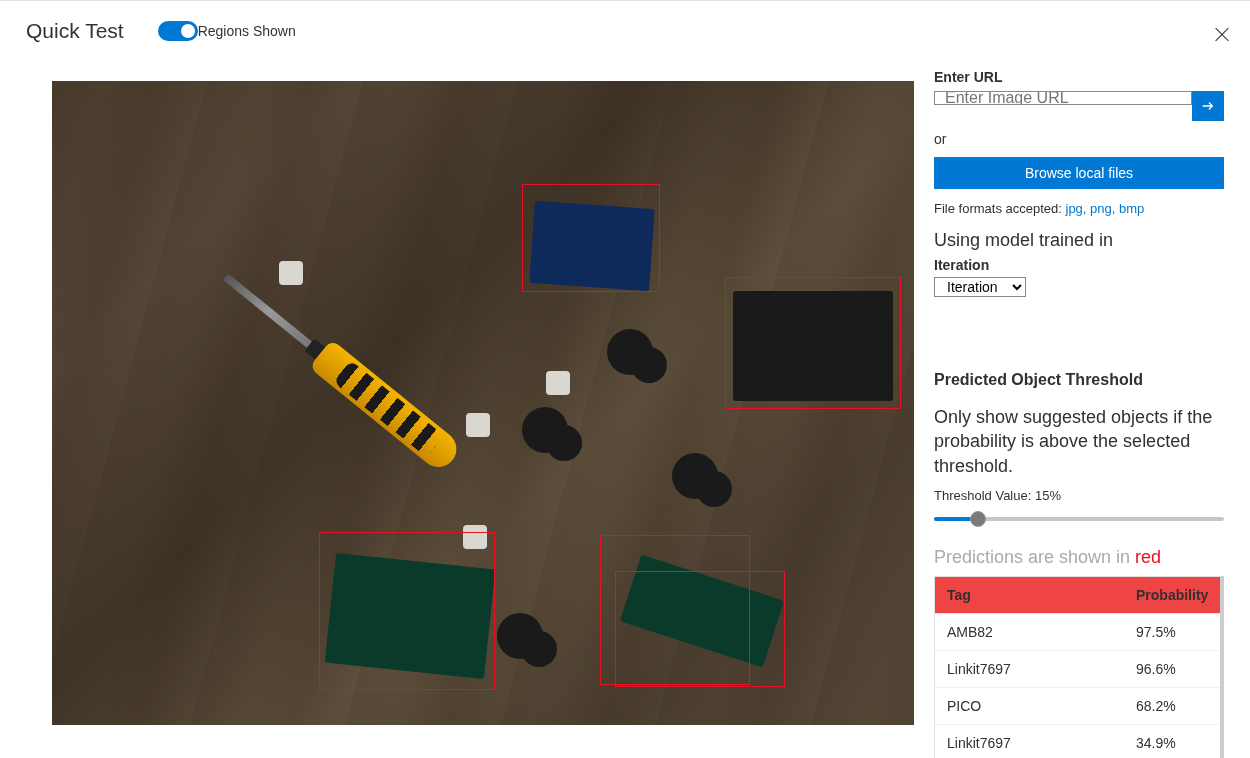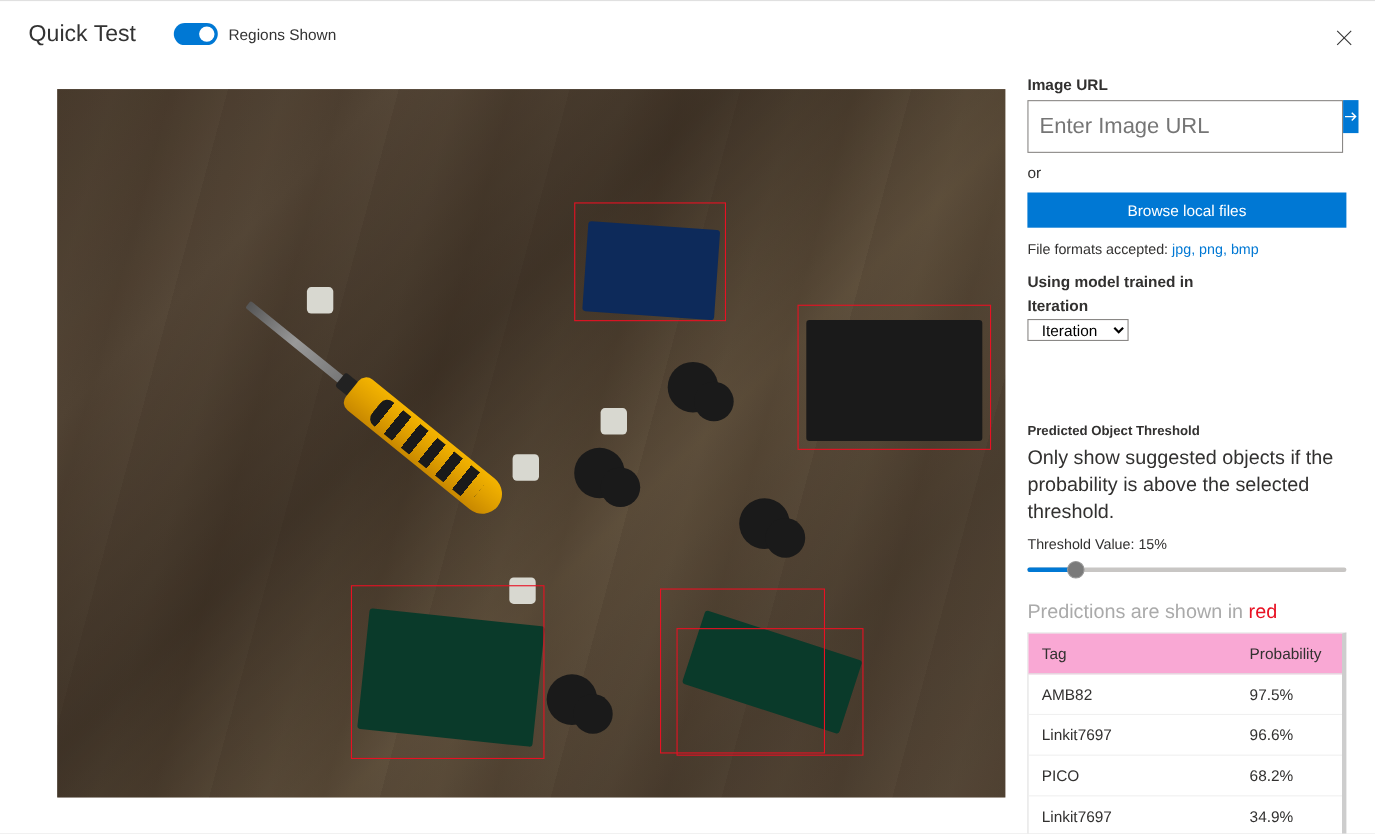--- a/index.html
+++ b/index.html
@@ -2,21 +2,21 @@
 <html><head>
 <meta charset="utf-8">
 <style>
 * { box-sizing: border-box; margin: 0; padding: 0; }
 body { font-family: 'Segoe UI', Tahoma, sans-serif; font-size: 14px; color: #323130; background: #fff; }
 
 .container { display: flex; flex-direction: column; width: 1250px; height: 758px; border-top: 1px solid #e0e0e0; position: relative; }
 
 .header { display: flex; align-items: center; padding: 18px 26px 12px; gap: 34px; }
 .title { font-size: 21px; font-weight: 400; color: #333; }
-.toggle-wrap { display: flex; align-items: center; gap: 10px; }
+.toggle-wrap { display: flex; align-items: center; }
 .toggle { width: 40px; height: 20px; background: #0078d4; border-radius: 10px; position: relative; cursor: pointer; }
 .toggle::after { content: ''; position: absolute; width: 14px; height: 14px; background: #fff; border-radius: 50%; top: 3px; right: 3px; }
 .toggle-label { font-size: 14px; color: #333; }
 
 .close-btn { position: absolute; top: 24px; right: 18px; width: 20px; height: 20px; cursor: pointer; }
 .close-btn::before, .close-btn::after { content: ''; position: absolute; width: 18px; height: 1px; background: #333; top: 9px; left: 1px; }
 .close-btn::before { transform: rotate(45deg); }
 .close-btn::after { transform: rotate(-45deg); }
 
 .body { display: flex; flex: 1; padding: 0 0 0 52px; overflow: hidden; }
@@ -55,45 +55,45 @@
 
 .nut { position: absolute; width: 24px; height: 24px; background: #d8d8d0; border-radius: 4px; }
 .nut.n1 { left: 227px; top: 180px; }
 .nut.n2 { left: 414px; top: 332px; }
 .nut.n3 { left: 494px; top: 290px; }
 .nut.n4 { left: 411px; top: 444px; }
 
 .sidebar { flex: 1; padding: 14px 26px 0 20px; overflow: hidden; display: flex; flex-direction: column; }
 .label { font-size: 14px; font-weight: 600; margin-bottom: 6px; color: #323130; }
 .url-row { display: flex; margin-bottom: 10px; }
-.url-input { flex: 1; height: 48px; border: 1px solid #8a8886; padding: 0 10px; font-size: 20px; color: #666; outline: none; }
+.url-input { flex: 1; height: 14px; border: 1px solid #8a8886; padding: 0 10px; font-size: 16px; color: #666; outline: none; }
 .url-go { width: 32px; height: 30px; background: #0078d4; color: #fff; display: flex; align-items: center; justify-content: center; cursor: pointer; }
 .arrow-icon { width: 14px; height: 14px; }
 .or { font-size: 14px; margin-bottom: 10px; }
 .browse-btn { background: #0078d4; color: #fff; border: none; padding: 8px 18px; font-size: 14px; cursor: pointer; margin-bottom: 12px; }
 .hint { font-size: 13px; color: #323130; margin-bottom: 2px; }
 .hint a, .link { color: #0078d4; text-decoration: none; }
-.section-label { font-size: 14px; font-weight: 700; margin-top: 12px; margin-bottom: 6px; }
+.section-label { font-size: 18px; font-weight: 400; margin-top: 12px; margin-bottom: 6px; }
 .iter-label { font-size: 14px; font-weight: 600; margin-bottom: 4px; }
 .select { height: 28px; border: 1px solid #8a8886; padding: 0 8px; font-size: 14px; background: #fff; width: 92px; }
 
 .threshold-section { margin-top: 74px; }
-.threshold-title { font-size: 12px; font-weight: 600; margin-bottom: 6px; }
+.threshold-title { font-size: 16px; font-weight: 600; margin-bottom: 16px; }
 .threshold-desc { font-size: 18px; color: #323130; margin-bottom: 10px; line-height: 1.35; }
 .threshold-value { font-size: 13px; margin-bottom: 6px; }
 .slider-wrap { position: relative; height: 20px; margin-bottom: 18px; }
 .slider-track { position: absolute; top: 8px; left: 0; right: 0; height: 4px; background: #c8c6c4; border-radius: 2px; }
 .slider-fill { position: absolute; top: 8px; left: 0; width: 15%; height: 4px; background: #0078d4; border-radius: 2px; }
 .slider-thumb { position: absolute; top: 2px; left: calc(15% - 8px); width: 16px; height: 16px; background: #7a7a7a; border-radius: 50%; border: 1px solid #999; }
 
 .pred-note { font-size: 18px; color: #aaa; margin-bottom: 8px; }
 .pred-note .red { color: #e81123; }
 
 .table { border: 1px solid #e0e0e0; }
-.thead { display: flex; background: #f9a8d4; padding: 10px 12px; font-weight: 400; border-bottom: 1px solid #e0e0e0; }
+.thead { display: flex; background: #ef4444; padding: 10px 12px; font-weight: 700; border-bottom: 1px solid #e0e0e0; }
 .th-tag { flex: 1; }
 .th-prob { width: 72px; text-align: left; }
 .trow { display: flex; padding: 10px 12px; border-bottom: 1px solid #f0f0f0; font-size: 14px; }
 .trow:last-child { border-bottom: none; }
 .td-tag { flex: 1; }
 .td-prob { width: 72px; text-align: left; }
 .table-body { max-height: 192px; overflow-y: auto; }
 .table-scroll { border-right: 4px solid #cdcdcd; }
 </style>
 </head>
@@ -131,21 +131,21 @@
         <div class="nut n3"></div>
         <div class="nut n4"></div>
       <div class="bbox b1"></div>
       <div class="bbox b2"></div>
       <div class="bbox b3"></div>
       <div class="bbox b4"></div>
       <div class="bbox b5"></div>
     </div>
 
     <div class="sidebar">
-      <div class="label">Image URL</div>
+      <div class="label">Enter URL</div>
       <div class="url-row">
         <input class="url-input" placeholder="Enter Image URL" style="">
         <div class="url-go">
           <svg class="arrow-icon" viewBox="0 0 16 16" fill="none" stroke="#fff" stroke-width="1.5">
               <path d="M2 8h11M9 4l4 4-4 4"></path>
             </svg>
         </div>
       </div>
       <div class="or">or</div>
       <button class="browse-btn">Browse local files</button>

